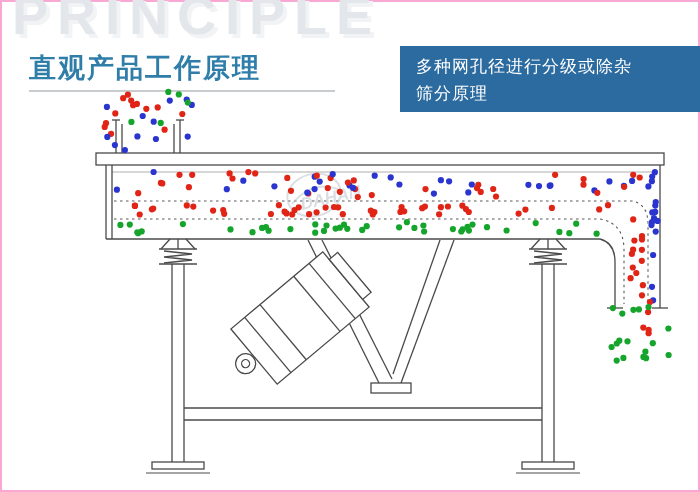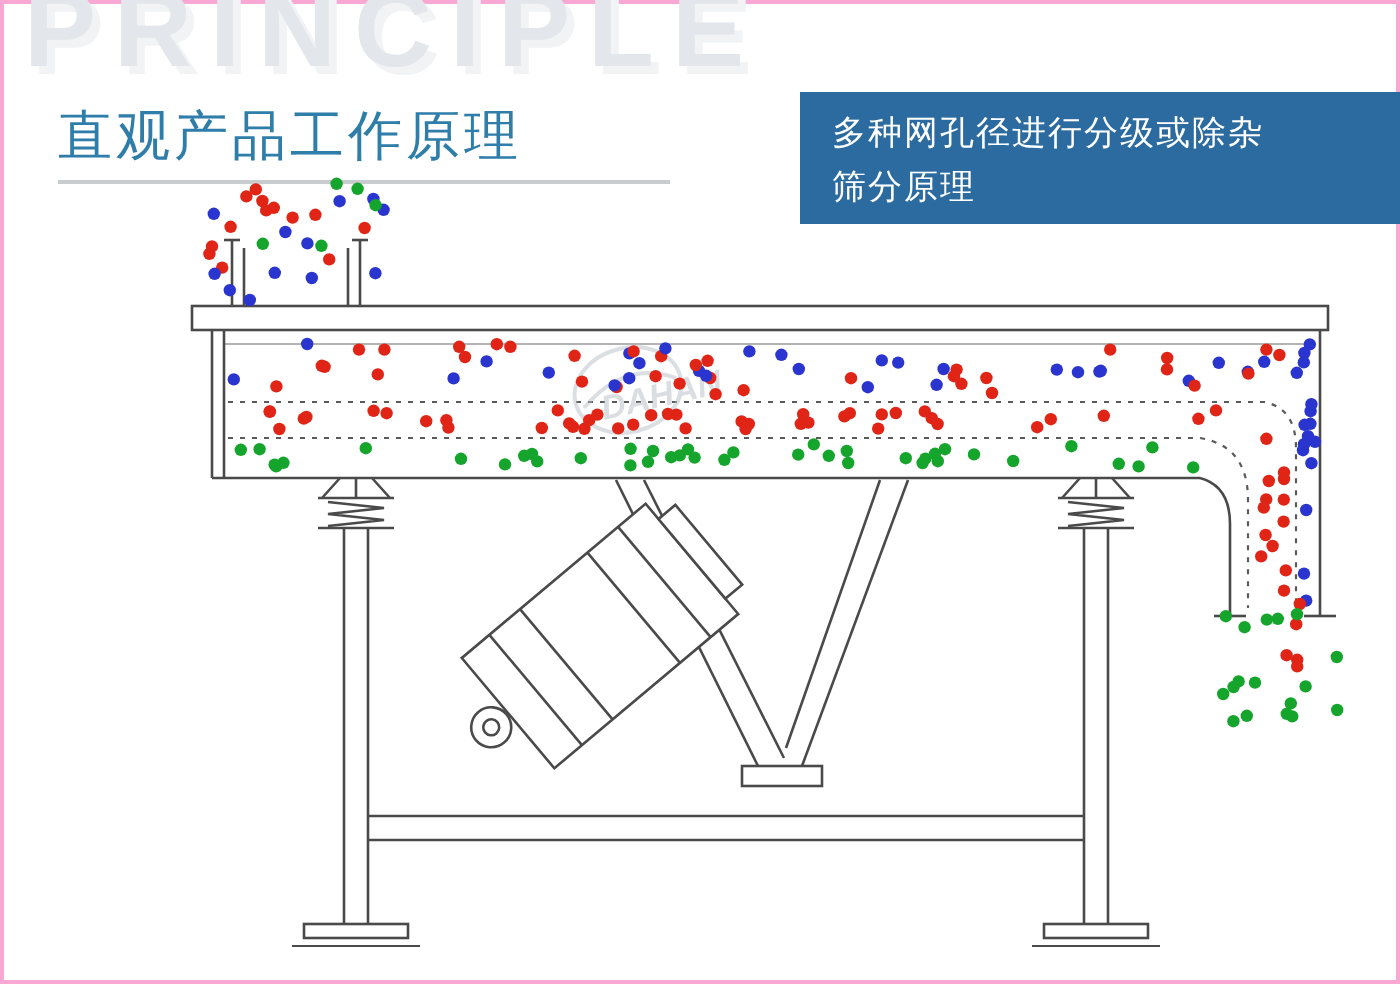--- a/index.html
+++ b/index.html
@@ -12,21 +12,21 @@
   }
   .page { position: absolute; inset: 0; background: #fff; border: 2px solid #f9a8d4; }
   .watermark {
     position: absolute; left: 10px; top: -18px;
     font-size: 54px; font-weight: 800; letter-spacing: 9px;
     white-space: nowrap; text-shadow: 4px 4px 0 #f1f3f5;
     user-select: none;
   }
   .title {
     position: absolute; left: 27px; top: 48px;
-    font-size: 27px; font-weight: normal; letter-spacing: 2px;
+    font-size: 27px; font-weight: bold; letter-spacing: 2px;
   }
   .title-underline {
     position: absolute; left: 27px; top: 88px;
     width: 306px; height: 2px; background: #c9ccce;
   }
   .callout {
     position: absolute; left: 398px; top: 44px;
     width: 302px; height: 66px;
     color: #fff; font-size: 17px; line-height: 1.6;
     padding: 7px 0 7px 16px; letter-spacing: 1px;

